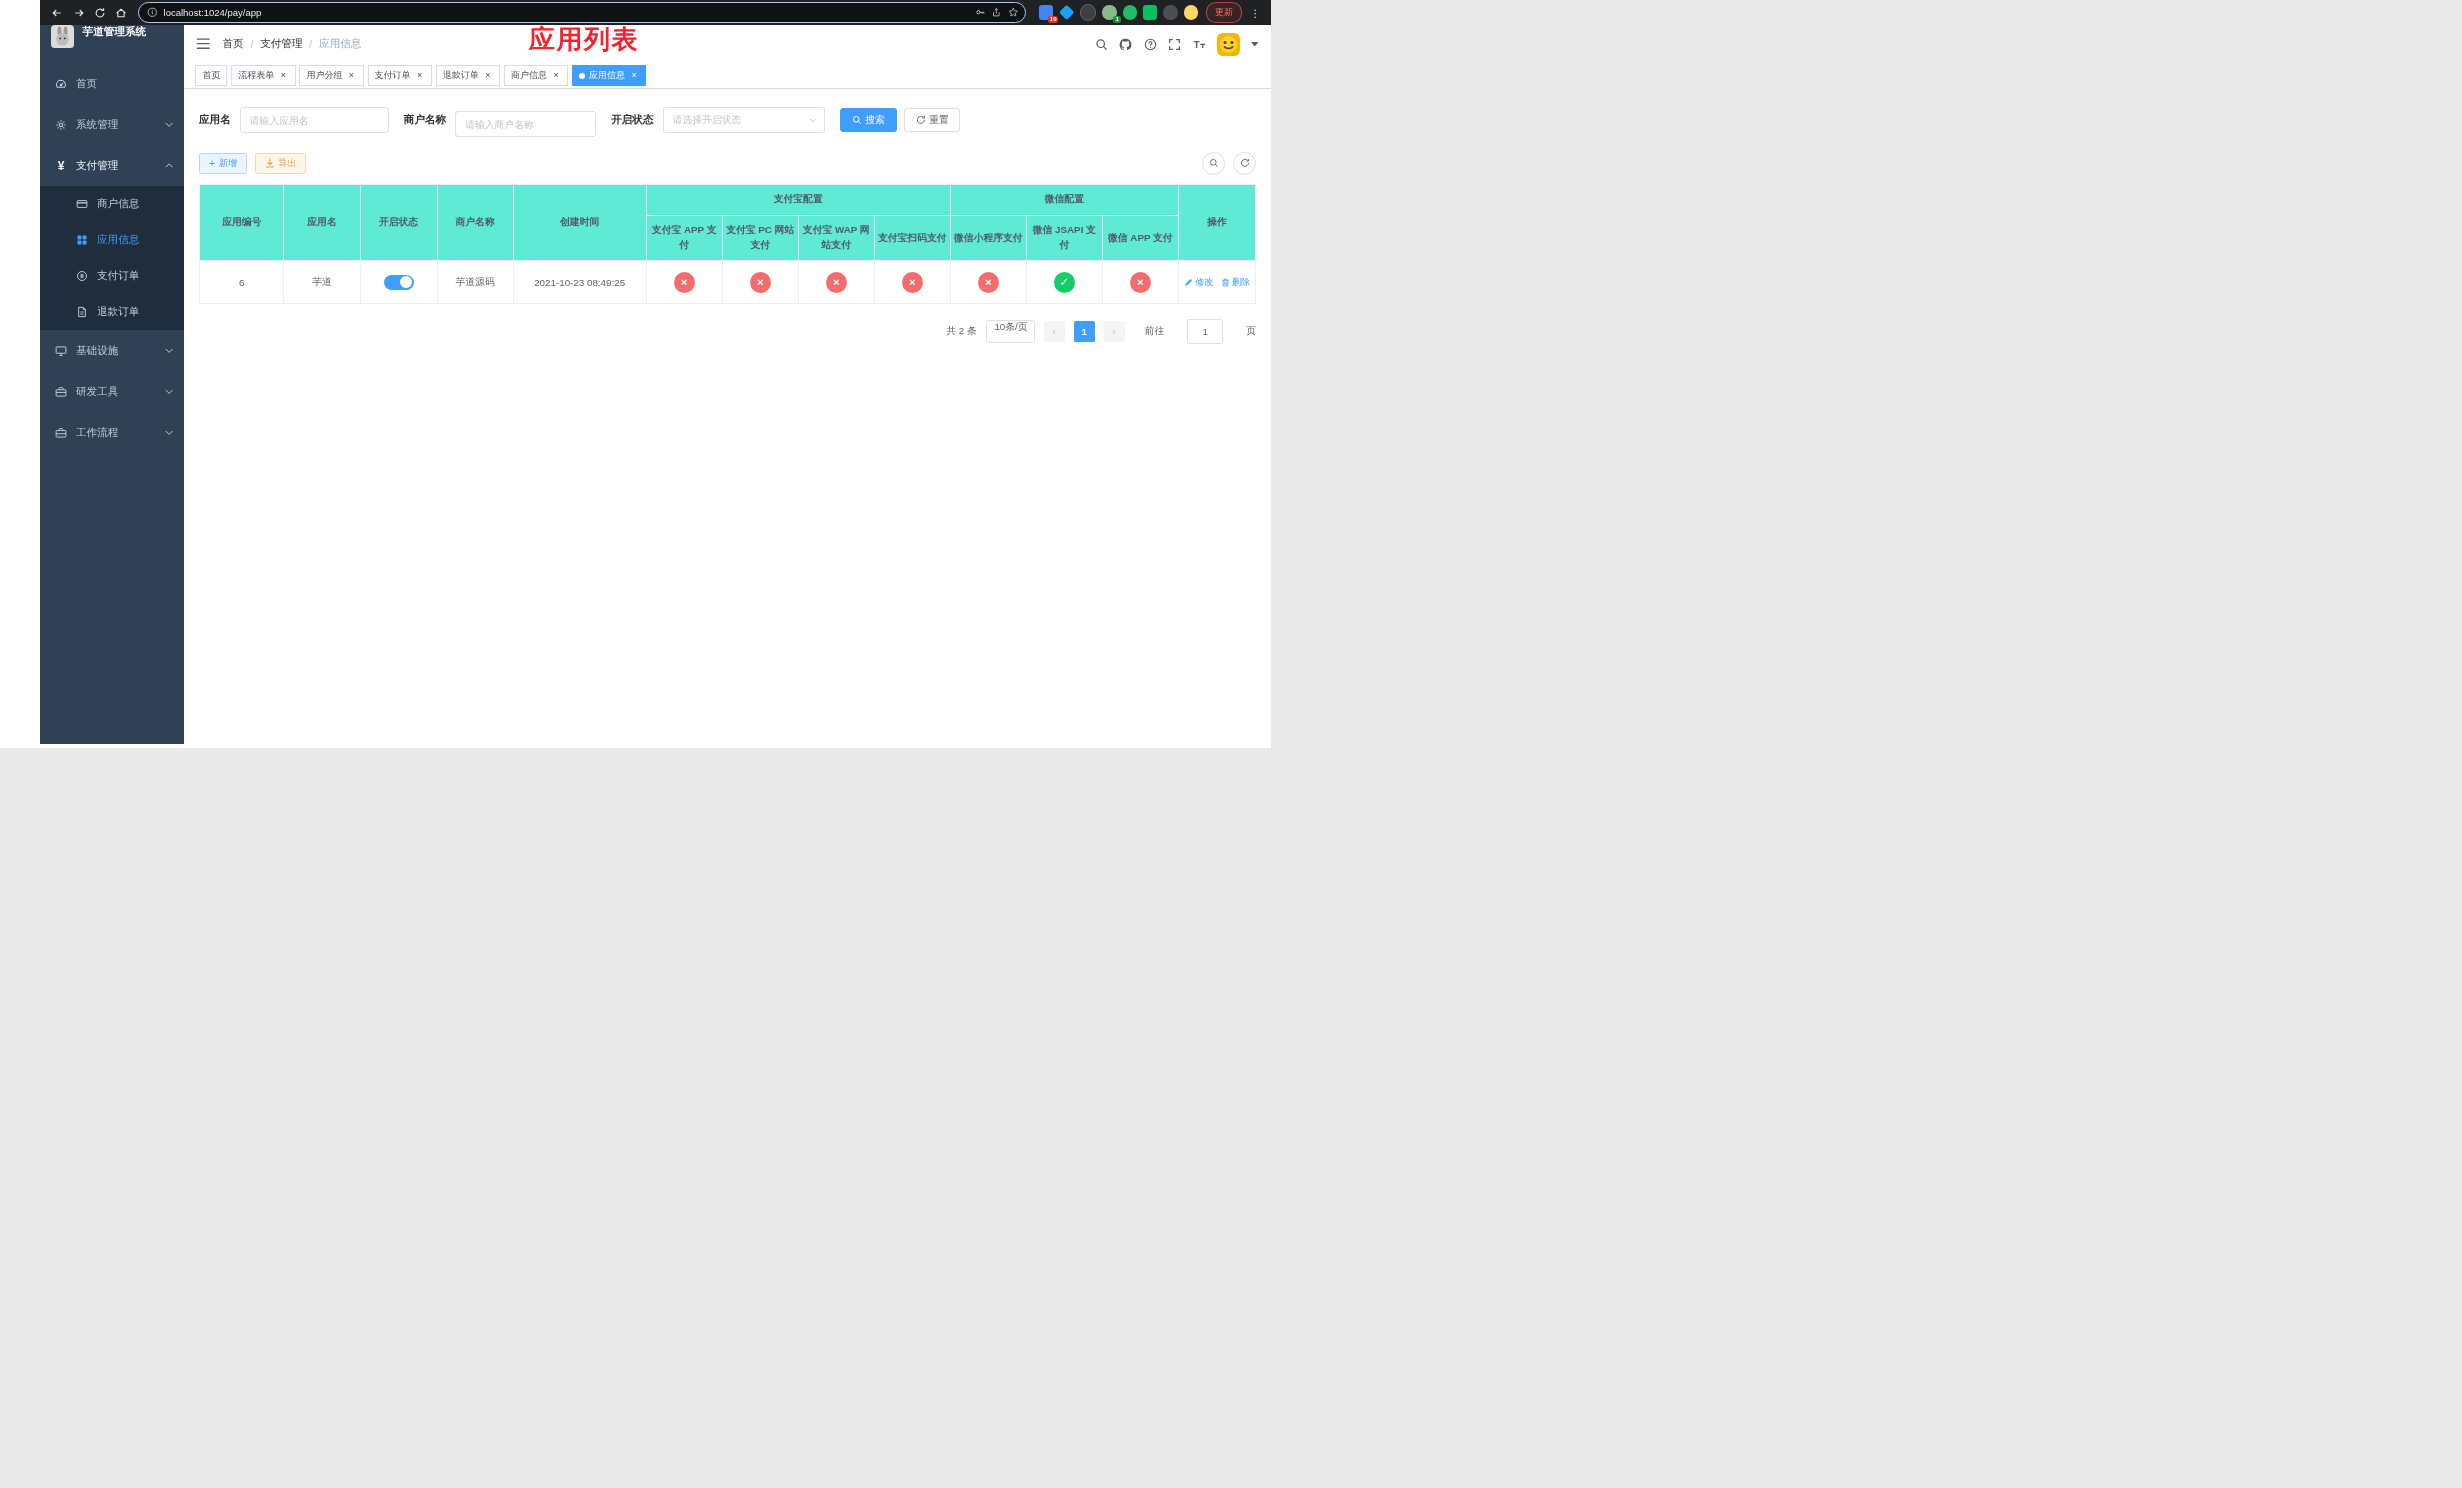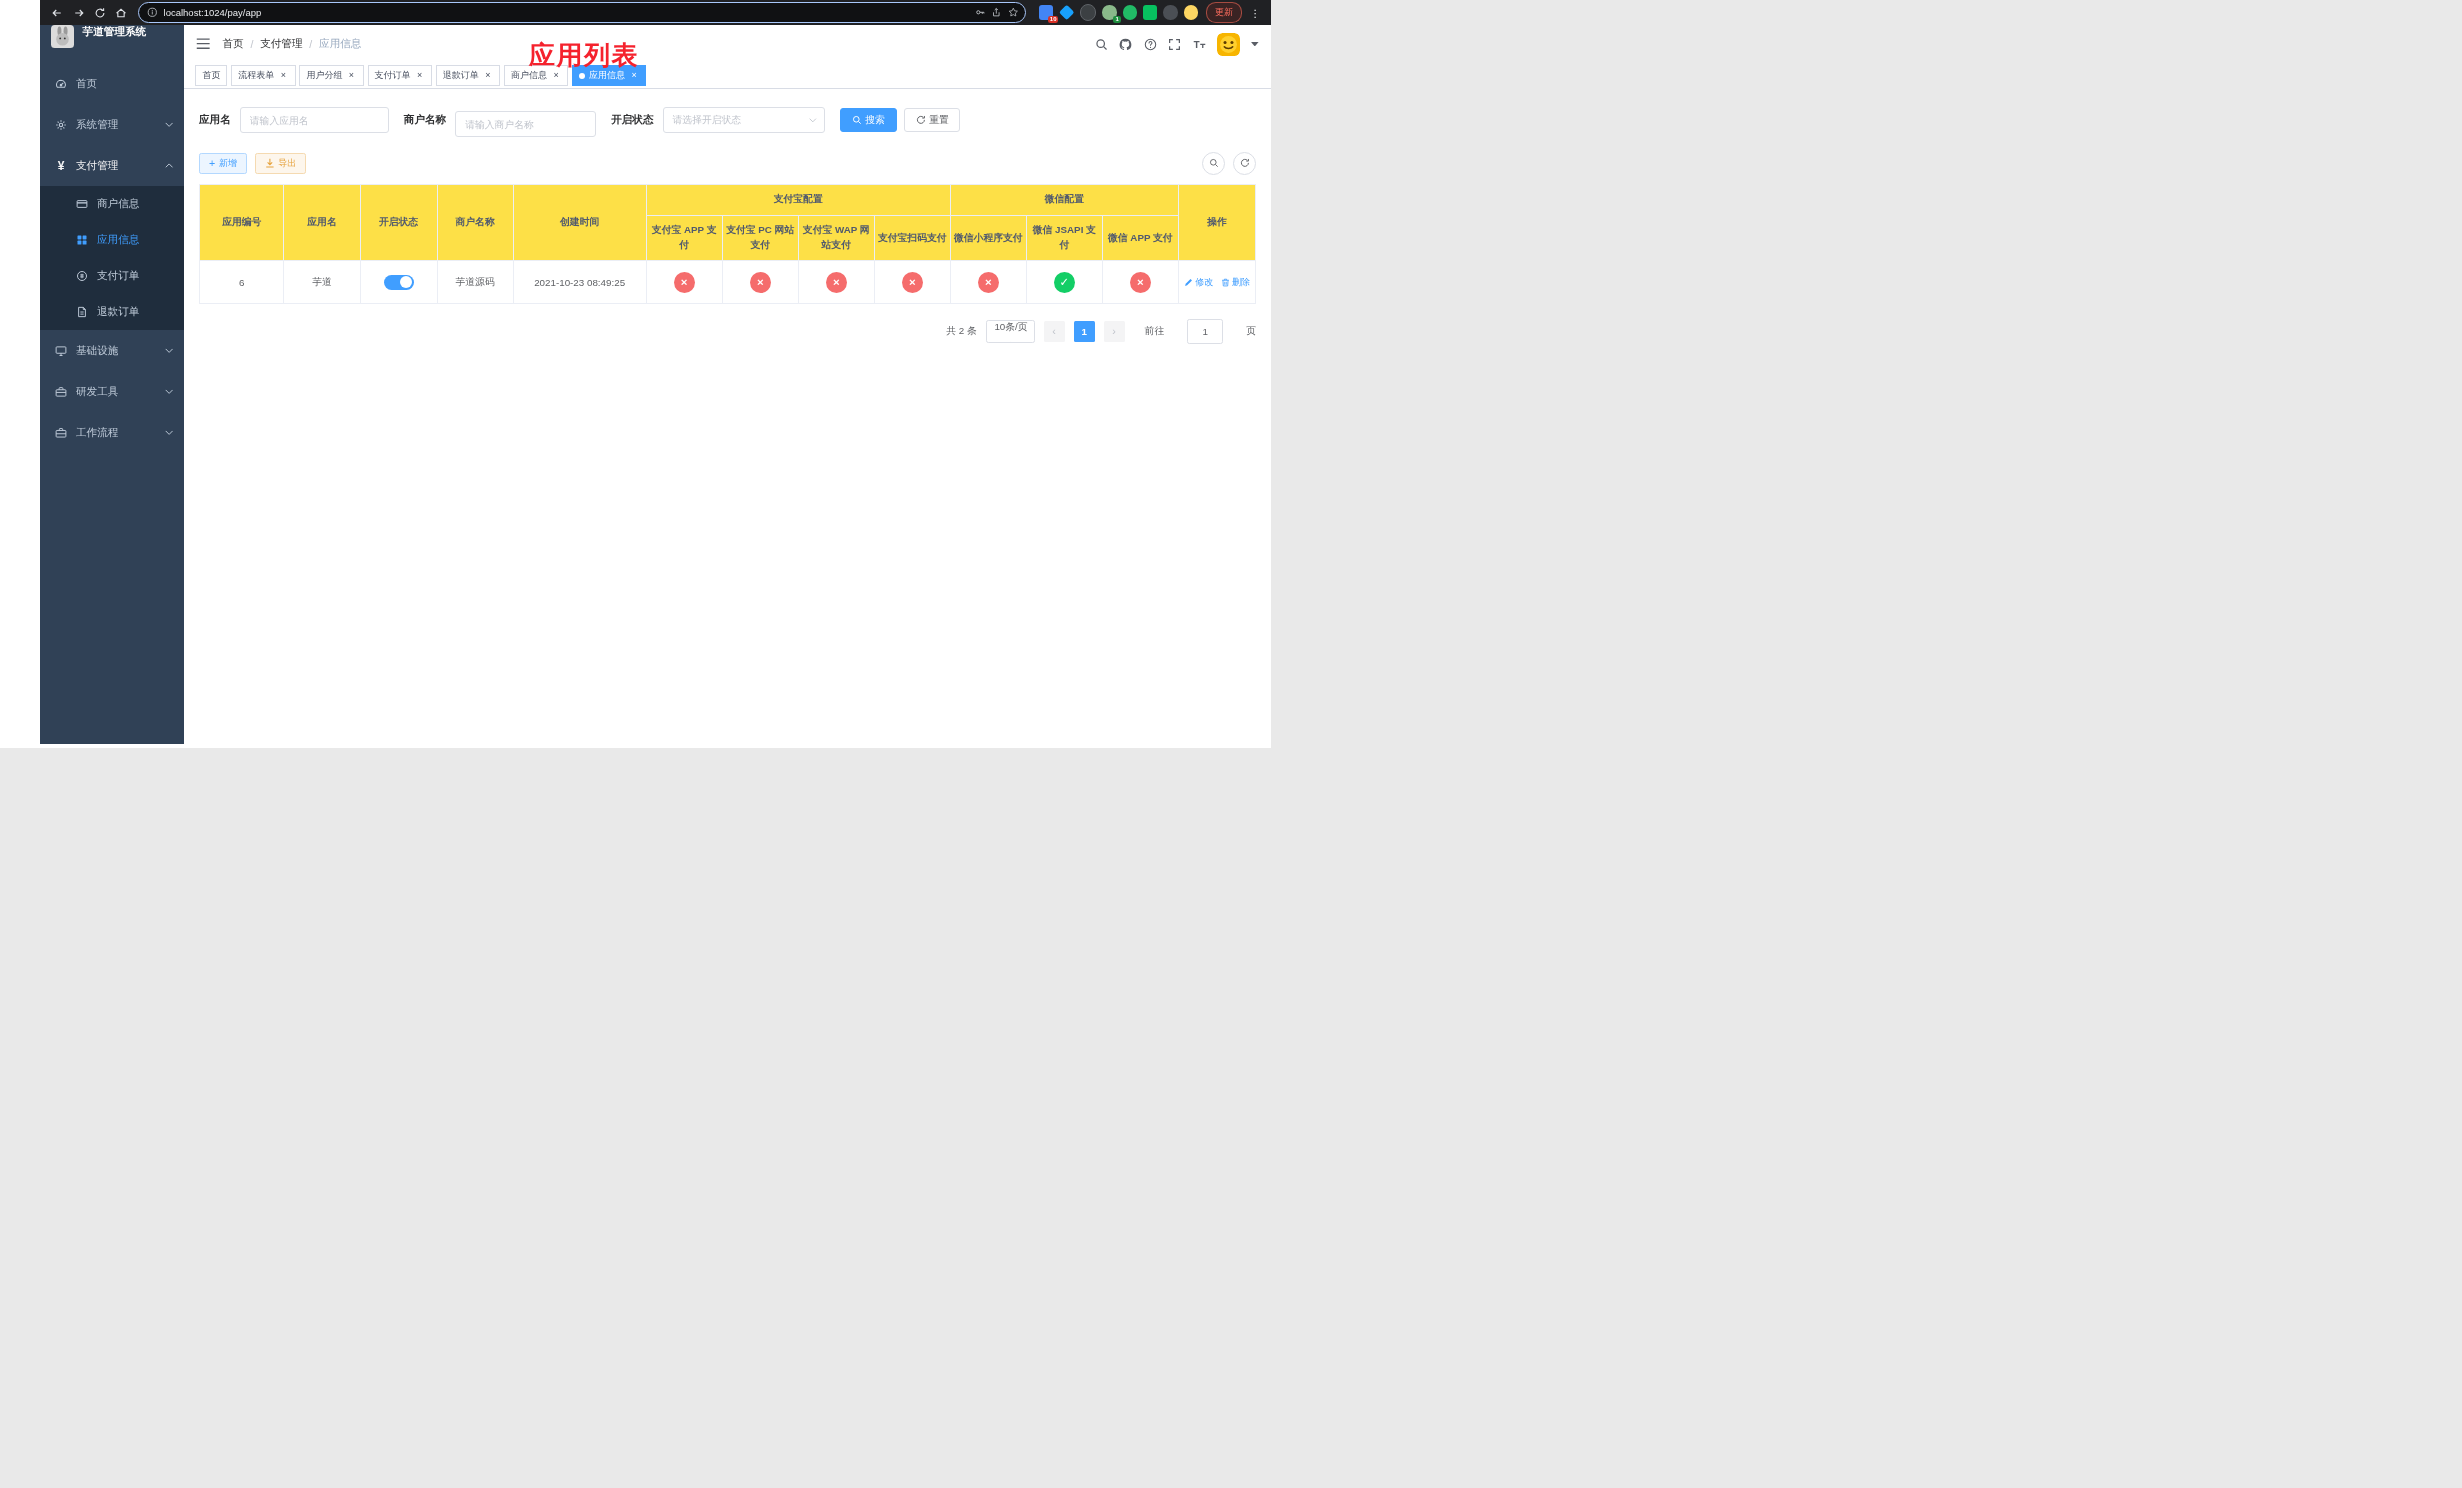--- a/index.html
+++ b/index.html
@@ -50,21 +50,21 @@
   .hamburger svg{width:14.4px;height:11.4px;}
   .breadcrumb{display:flex;align-items:center;gap:6.8px;font-size:10.6px;color:#303133;}
   .breadcrumb .sep{color:#c0c4cc;}
   .breadcrumb .last{color:#97a8be;}
   .nav-right{margin-left:auto;display:flex;align-items:center;gap:11.4px;color:#5a5e66;}
   .nav-ico{display:flex;align-items:center;cursor:pointer;}
   .nav-ico svg{width:13px;height:13px;}
   .avatar{width:23px;height:23px;border-radius:5.3px;overflow:hidden;cursor:pointer;flex-shrink:0;}
   .caret{display:flex;align-items:center;color:#5a5e66;cursor:pointer;}
   .caret svg{width:7.6px;height:4.5px;}
-  .annotation{position:absolute;left:529px;top:38px;font-size:26px;font-weight:bold;color:#f5222d;z-index:20;letter-spacing:1.5px;white-space:nowrap;}
+  .annotation{position:absolute;left:529px;top:22px;font-size:26px;font-weight:bold;color:#f5222d;z-index:20;letter-spacing:1.5px;white-space:nowrap;}
 
   
   .tags-bar{height:25px;display:flex;align-items:center;gap:3.8px;padding:0 11.4px;border-bottom:0.8px solid #d8dce5;box-shadow:0 0.8px 2.3px rgba(0,0,0,.08);flex-shrink:0;background:#fff;}
   .tag{height:19.7px;display:inline-flex;align-items:center;padding:0 6px;border:0.8px solid #d8dce5;background:#fff;color:#495060;font-size:9px;gap:3.8px;cursor:pointer;white-space:nowrap;}
   .tag .x{font-size:9px;line-height:1;width:10.6px;height:10.6px;border-radius:50%;display:flex;align-items:center;justify-content:center;}
   .tag.active{background:#409eff;border-color:#409eff;color:#fff;}
   .tag .dot{width:6px;height:6px;border-radius:50%;background:#fff;}
 
   
   .content{padding:14.4px 15px;flex:1;overflow:hidden;background:#fff;}
@@ -88,21 +88,21 @@
   .btn-plain-primary{background:#ecf5ff;border-color:#b3d8ff;color:#409eff;}
   .btn-plain-warning{background:#fdf6ec;border-color:#f5dab1;color:#e6a23c;}
   .plus-glyph{font-size:10.6px;line-height:1;}
   .toolbar-right{margin-left:auto;display:flex;gap:7.6px;}
   .circle-btn{width:21px;height:21px;border-radius:50%;border:0.8px solid #dcdfe6;background:#fff;display:flex;align-items:center;justify-content:center;color:#606266;cursor:pointer;}
   .circle-btn svg{width:9.8px;height:9.8px;}
 
   
   table.grid{width:100%;border-collapse:collapse;font-size:9.8px;color:#606266;table-layout:fixed;}
   .grid th,.grid td{border:0.8px solid #ebeef5;text-align:center;vertical-align:middle;}
-  .grid th{background:#fde047;color:#515a6e;font-weight:bold;padding:7.6px 3px;line-height:1.5;}
+  .grid th{background:#5eead4;color:#515a6e;font-weight:bold;padding:7.6px 3px;line-height:1.5;}
   .grid td{padding:10.6px 3px;background:#fff;}
   .switch{width:30px;height:15px;border-radius:7.6px;display:inline-block;position:relative;cursor:pointer;vertical-align:middle;}
   .switch.on{background:#409eff;}
   .switch::after{content:"";position:absolute;top:1.5px;width:12px;height:12px;border-radius:50%;background:#fff;}
   .switch.on::after{right:1.5px;}
   .flag{width:21px;height:21px;border-radius:50%;display:inline-flex;align-items:center;justify-content:center;color:#fff;font-size:11.4px;font-weight:bold;line-height:1;}
   .flag-no{background:#f56c6c;}
   .flag-yes{background:#13ce66;}
   .op-link{color:#409eff;font-size:9px;display:inline-flex;align-items:center;gap:2.3px;cursor:pointer;white-space:nowrap;}
   .op-link svg{width:9px;height:9px;}

